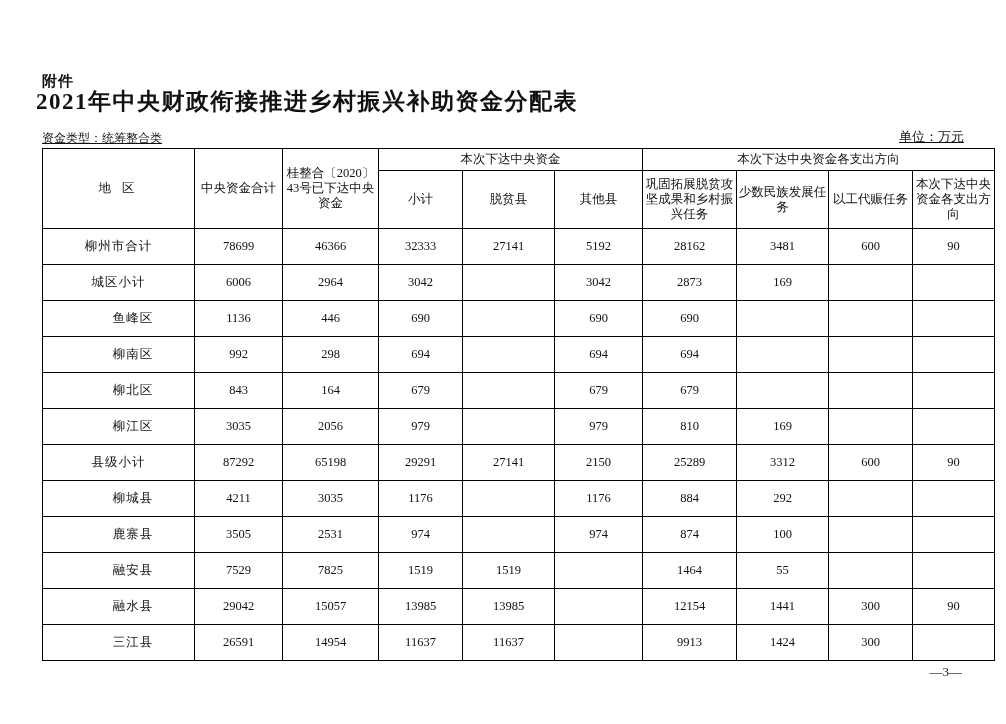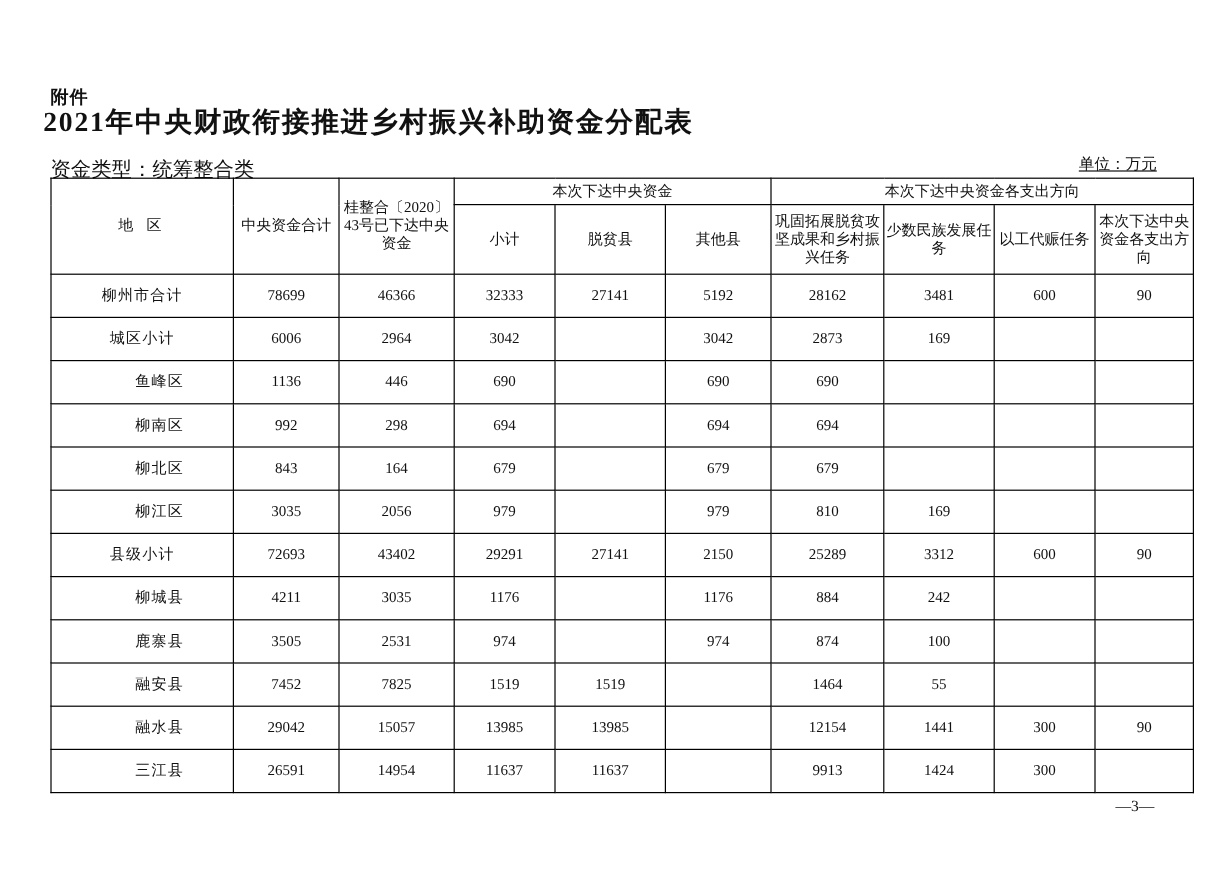--- a/index.html
+++ b/index.html
@@ -39,22 +39,23 @@
     font-size: 23px;
     font-weight: bold;
     font-family: "Liberation Serif", serif;
     letter-spacing: 1.5px;
     padding-left: 36px;
   }
   .subhead-left {
     position: absolute;
     left: 42px;
     top: 130px;
-    font-size: 17px;
-    font-family: "Liberation Serif", serif;
+    font-size: 12px;
+    font-family: "Liberation Serif", serif;
+    text-decoration: underline;
   }
   .subhead-right {
     position: absolute;
     right: 42px;
     top: 128px;
     font-size: 13px;
     font-family: "Liberation Serif", serif;
     text-decoration: underline;
   }
   table.fund-table {
@@ -228,57 +229,57 @@
         <td>979</td>
         <td></td>
         <td>979</td>
         <td>810</td>
         <td>169</td>
         <td></td>
         <td></td>
       </tr>
       <tr class="data-row">
         <td class="region-cell">县级小计</td>
-        <td>72693</td>
-        <td>43402</td>
+        <td>87292</td>
+        <td>65198</td>
         <td>29291</td>
         <td>27141</td>
         <td>2150</td>
         <td>25289</td>
         <td>3312</td>
         <td>600</td>
         <td>90</td>
       </tr>
       <tr class="data-row">
         <td class="region-cell indent">柳城县</td>
         <td>4211</td>
         <td>3035</td>
         <td>1176</td>
         <td></td>
         <td>1176</td>
         <td>884</td>
-        <td>242</td>
+        <td>292</td>
         <td></td>
         <td></td>
       </tr>
       <tr class="data-row">
         <td class="region-cell indent">鹿寨县</td>
         <td>3505</td>
         <td>2531</td>
         <td>974</td>
         <td></td>
         <td>974</td>
         <td>874</td>
         <td>100</td>
         <td></td>
         <td></td>
       </tr>
       <tr class="data-row">
         <td class="region-cell indent">融安县</td>
-        <td>7452</td>
+        <td>7529</td>
         <td>7825</td>
         <td>1519</td>
         <td>1519</td>
         <td></td>
         <td>1464</td>
         <td>55</td>
         <td></td>
         <td></td>
       </tr>
       <tr class="data-row">

